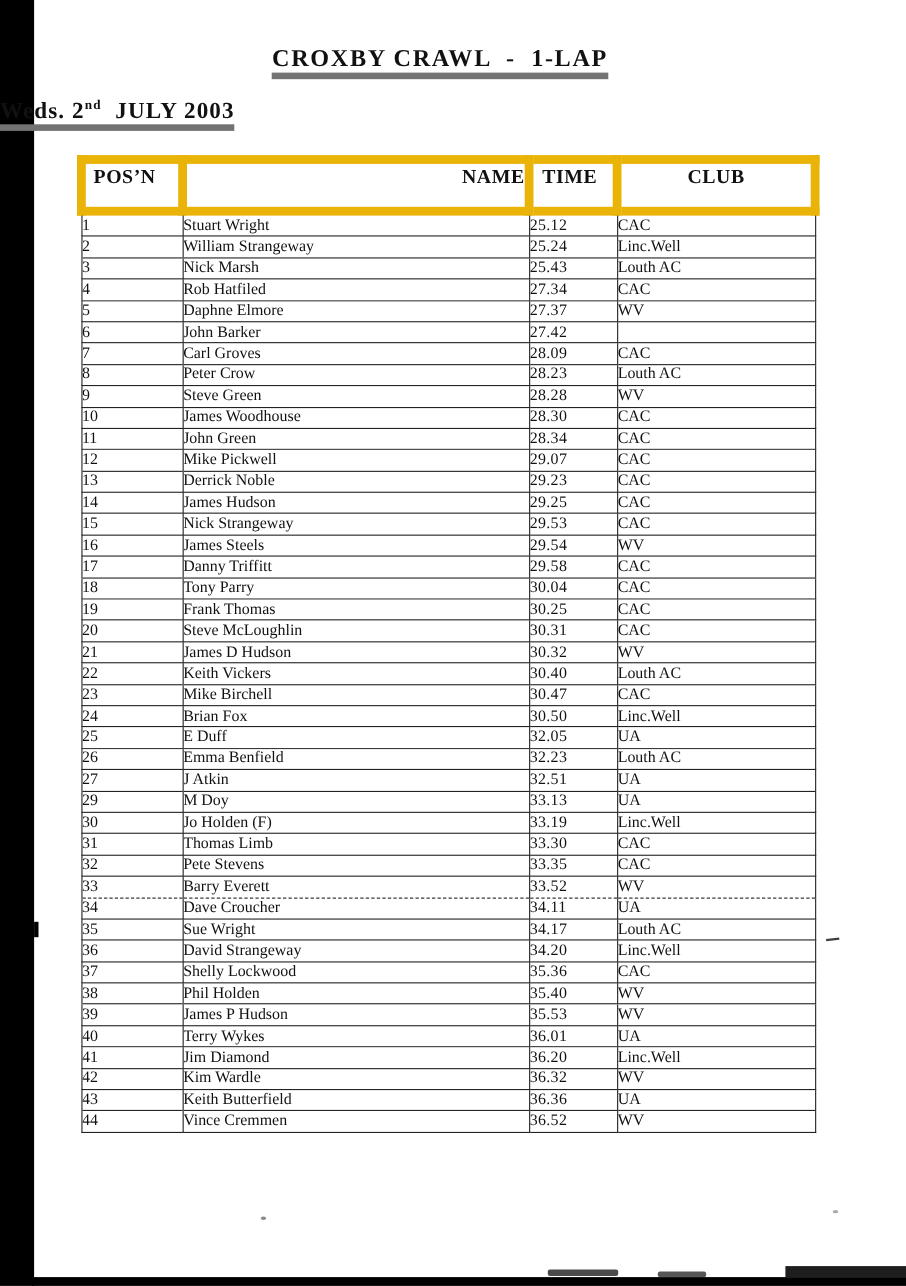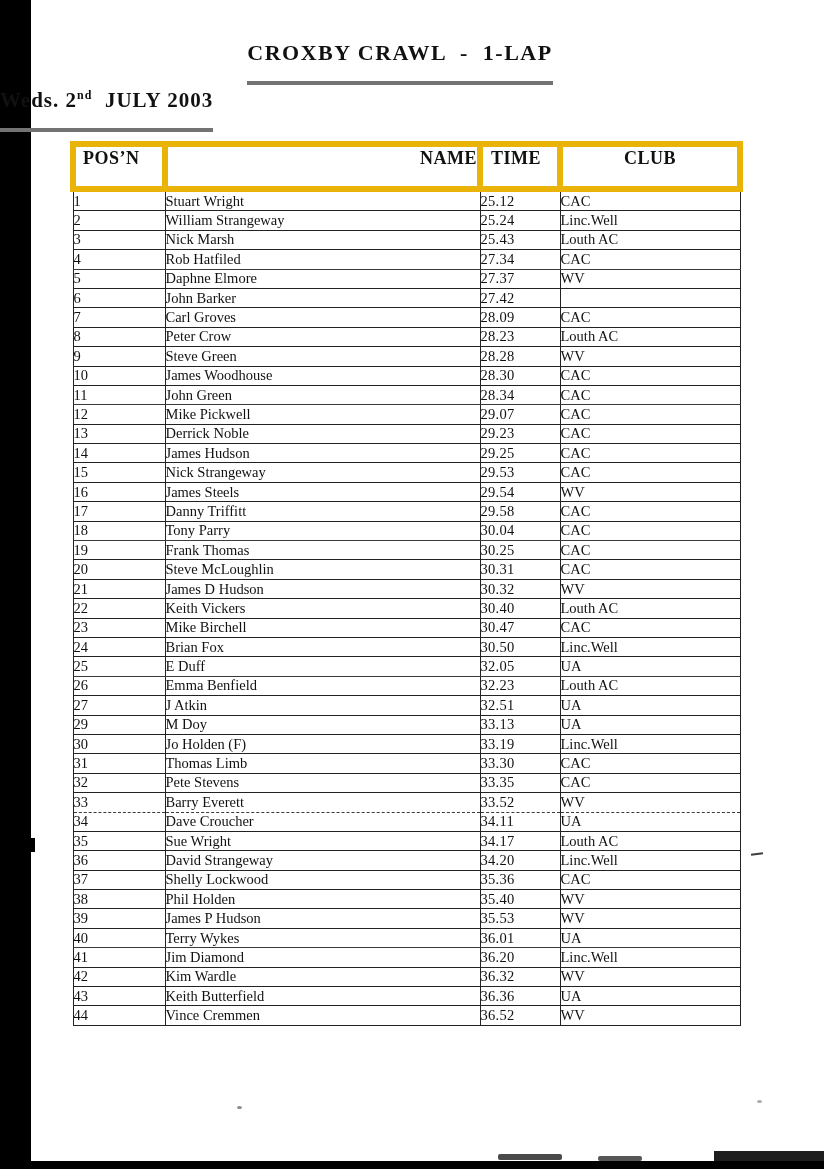--- a/index.html
+++ b/index.html
@@ -23,40 +23,40 @@
   .dash-artifact{position:absolute;left:751px;top:853px;width:12px;height:2px;background:#3d3d3d;transform:rotate(-7deg);}
   .speck-1{position:absolute;left:237px;top:1106px;width:5px;height:3px;background:#8a8a8a;border-radius:50%;}
   .speck-2{position:absolute;left:757px;top:1100px;width:5px;height:3px;background:#aaa;border-radius:50%;}
 
   
   .title{
     position:absolute;top:40px;left:0;width:800px;
     text-align:center;font-size:22px;font-weight:bold;
     letter-spacing:1.5px;white-space:pre;
   }
-  .title .u,.date .u{border-bottom:4px solid #737373;padding-bottom:16px;}
+  .title .u,.date .u{border-bottom:6px solid #737373;padding-bottom:1px;}
   .date{
     position:absolute;top:88px;left:0;width:806px;
     font-size:21px;font-weight:bold;
     letter-spacing:1px;white-space:pre;
   }
   .date sup{font-size:12px;font-weight:bold;vertical-align:super;line-height:0;}
 
   
   table.results{
     position:absolute;left:70px;top:141px;
     width:667px;table-layout:fixed;
     border-collapse:collapse;
   }
   table.results col.c1{width:92px;}
   table.results col.c2{width:315px;}
   table.results col.c3{width:80px;}
   table.results col.c4{width:180px;}
   table.results th{
-    border:6px solid #eab308;
+    border:8px solid #eab308;
     height:23px;font-size:18px;font-weight:bold;
     letter-spacing:0.5px;padding:0 0 16px 0;
   }
   table.results th.h-pos{text-align:left;padding-left:7px;}
   table.results th.h-name{text-align:right;}
   table.results th.h-time{text-align:left;padding-left:8px;}
   table.results th.h-club{text-align:center;}
   table.results td{
     border:1.5px solid #222;
     height:18.4px;font-size:14.5px;

